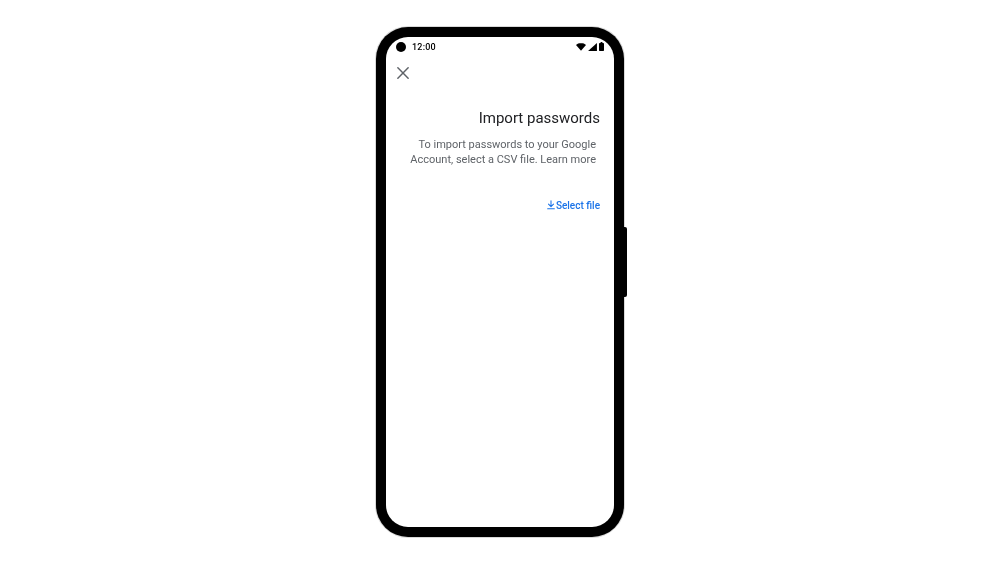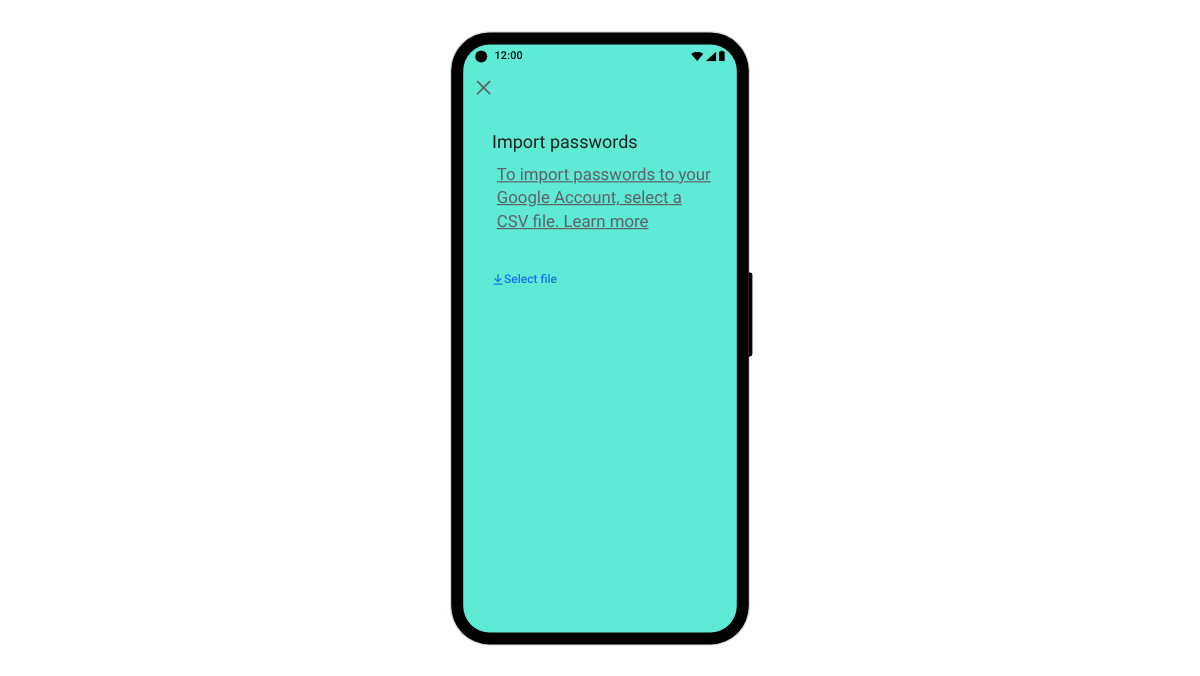--- a/index.html
+++ b/index.html
@@ -27,21 +27,21 @@
       right: -3px;
       top: 200px;
       width: 3px;
       height: 70px;
       background: #000;
       border-radius: 0 2px 2px 0;
     }
     .phone-screen {
       width: 100%;
       height: 100%;
-      background: #5eead4;
+      background: #ffffff;
       border-radius: 22px;
       overflow: hidden;
       position: relative;
     }
     .status-bar {
       height: 20px;
       display: flex;
       align-items: center;
       justify-content: space-between;
       padding: 0 10px;
@@ -82,36 +82,35 @@
     .close-icon {
       width: 14px;
       height: 14px;
       display: flex;
       align-items: center;
       justify-content: center;
       color: #5f6368;
       cursor: pointer;
     }
     .content {
-      padding: 20px 14px 0 24px;
-      text-align: left;
+      padding: 20px 14px 0 14px;
+      text-align: right;
     }
     .title {
       font-size: 15px;
       color: #202124;
       font-weight: 400;
       margin-bottom: 10px;
     }
     .description {
-      font-size: 14px;
+      font-size: 11px;
       color: #5f6368;
       line-height: 1.4;
       margin-bottom: 28px;
       padding: 0 4px;
-      text-decoration: underline;
     }
     .select-file {
       display: inline-flex;
       align-items: center;
       gap: 0;
       color: #1a73e8;
       font-size: 10px;
       font-weight: 500;
       cursor: pointer;
       margin-bottom: 30px;

